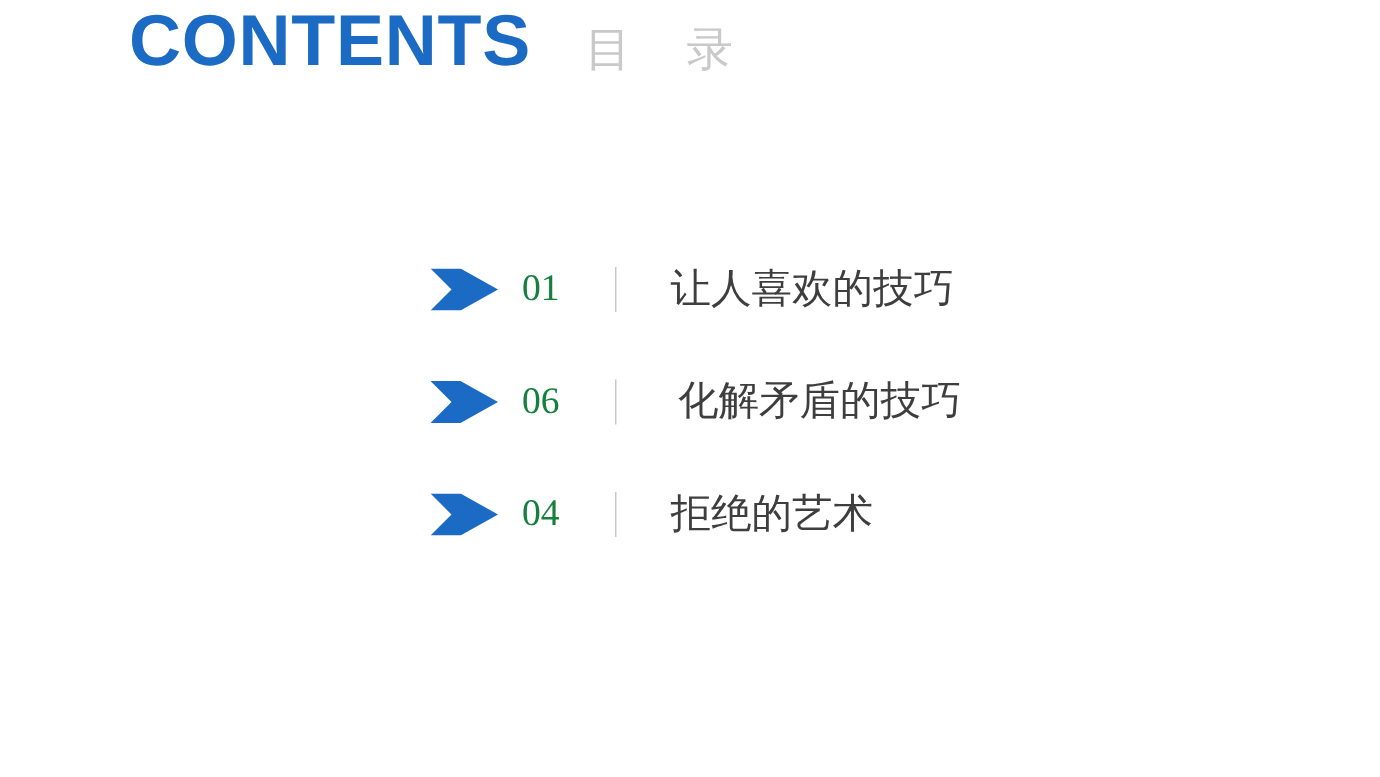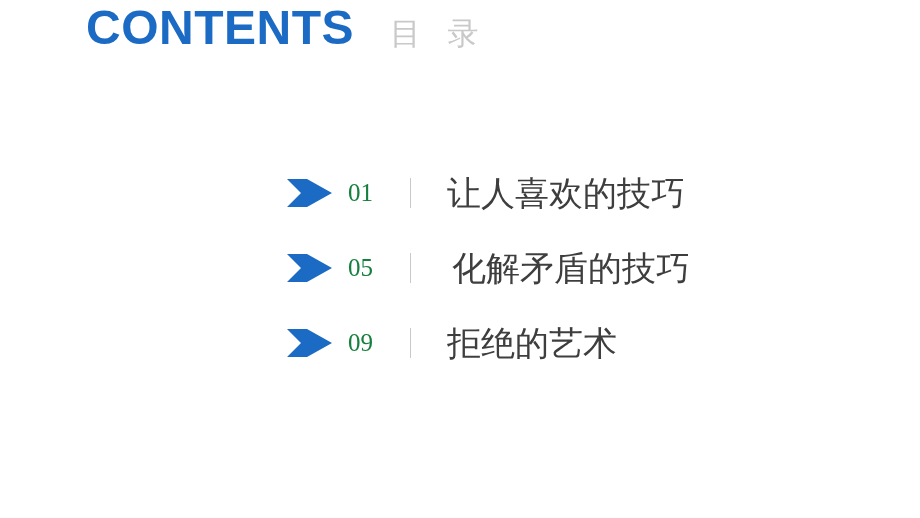--- a/index.html
+++ b/index.html
@@ -32,21 +32,21 @@
   }
   .heading-en {
     font-family: "Liberation Sans", sans-serif;
     font-size: 48px;
     font-weight: bold;
     color: #1B6AC4;
     letter-spacing: 0.5px;
     line-height: 1;
   }
   .heading-cn {
-    font-family: Liberation Sans, sans-serif;
+    font-family: Liberation Mono, monospace;
     font-size: 31px;
     font-weight: normal;
     color: #C9C9C9;
     letter-spacing: 9px;
     margin-left: 36px;
     line-height: 1;
   }
 
   
   .toc {
@@ -81,21 +81,21 @@
   .toc-divider {
     flex: 0 0 auto;
     width: 1px;
     height: 30px;
     background: #C9C9C9;
   }
   .toc-label {
     flex: 0 0 auto;
     margin-left: 36px;
     font-family: "DejaVu Sans", sans-serif;
-    font-size: 34px;
+    font-size: 27px;
     font-weight: normal;
     color: #3E3E3E;
     line-height: 1;
     letter-spacing: 0px;
     white-space: nowrap;
   }
   .toc-label.indent {
     margin-left: 41px;
     text-align: right;
   }
@@ -122,30 +122,30 @@
       <span class="toc-divider"></span>
       <span class="toc-label">让人喜欢的技巧</span>
     </div>
 
     <div class="toc-row">
       <span class="toc-arrow">
         <svg viewBox="0 0 45 28" width="45" height="28" aria-hidden="true">
           <path d="M0,0 L20,0 L45,14 L20,28 L0,28 L14,14 Z" fill="#1B6AC4"></path>
         </svg>
       </span>
-      <span class="toc-num">05</span>
+      <span class="toc-num">06</span>
       <span class="toc-divider"></span>
       <span class="toc-label indent">化解矛盾的技巧</span>
     </div>
 
     <div class="toc-row">
       <span class="toc-arrow">
         <svg viewBox="0 0 45 28" width="45" height="28" aria-hidden="true">
           <path d="M0,0 L20,0 L45,14 L20,28 L0,28 L14,14 Z" fill="#1B6AC4"></path>
         </svg>
       </span>
-      <span class="toc-num">09</span>
+      <span class="toc-num">04</span>
       <span class="toc-divider"></span>
       <span class="toc-label">拒绝的艺术</span>
     </div>
 
   </div>
 </div>
 
 </body></html>

